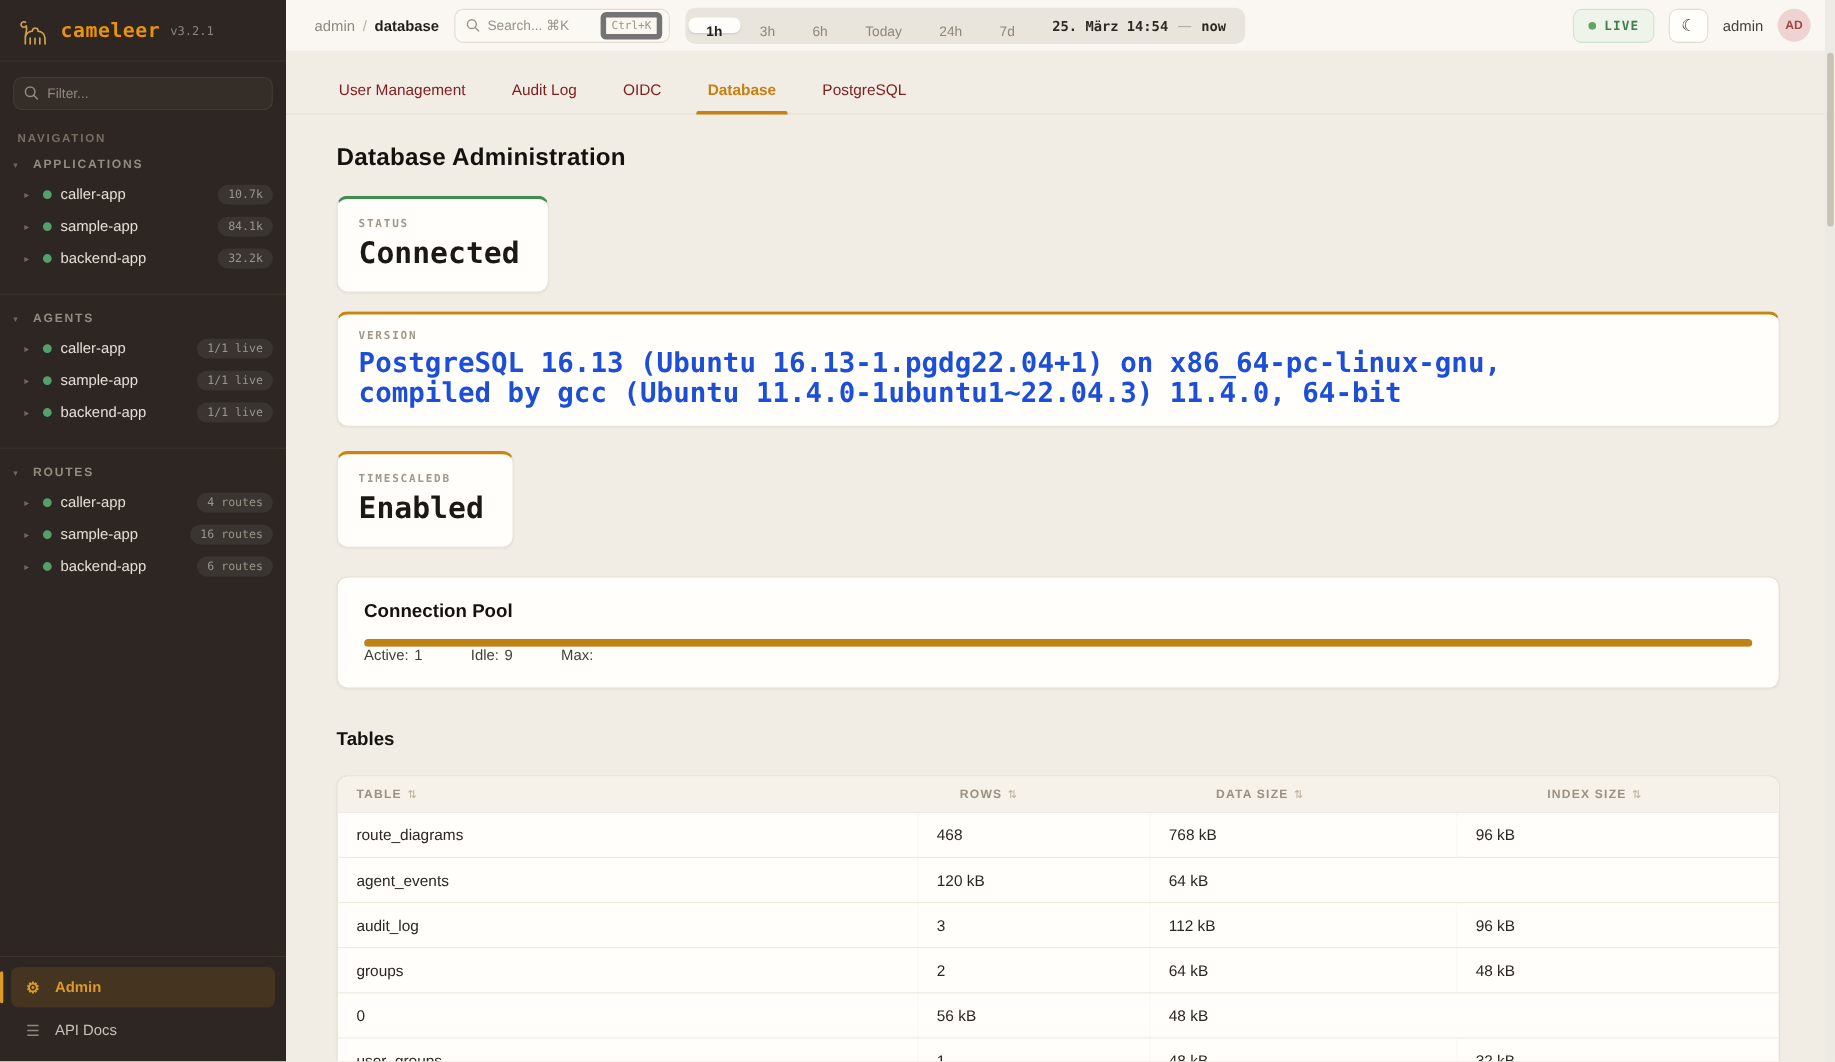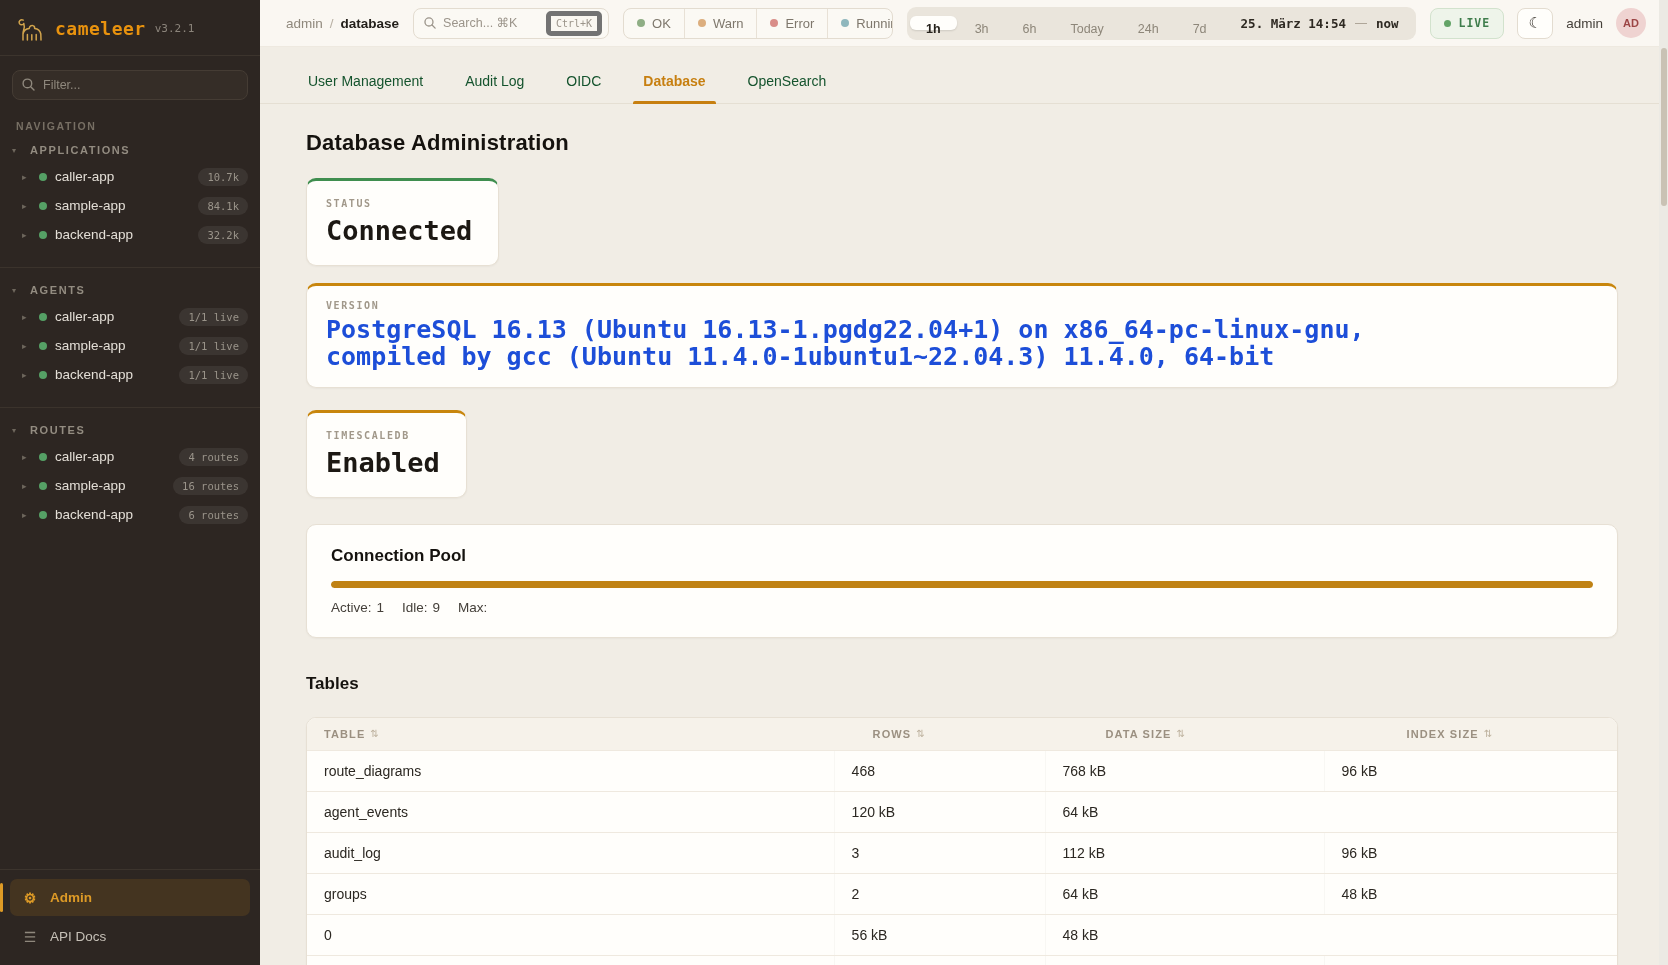--- a/index.html
+++ b/index.html
@@ -60,40 +60,40 @@
   .ts-to { font-family:"DejaVu Sans Mono", monospace; font-size:12.5px; font-weight:bold; color:#2e2922; }
   .top-right { margin-left:auto; display:flex; align-items:center; gap:13px; }
   .live-badge { display:flex; align-items:center; gap:8px; background:#eef4ea; border:1px solid #d2e2cd; border-radius:8px; padding:0 13px; height:31px; font-family:"DejaVu Sans Mono", monospace; font-size:11.5px; font-weight:bold; color:#3f7d4c; letter-spacing:1px; }
   .live-dot { width:7px; height:7px; border-radius:50%; background:#62a366; }
   .theme-btn { width:36px; height:31px; border:1px solid #e3dcd0; background:#fffefb; border-radius:8px; display:flex; align-items:center; justify-content:center; font-size:15px; color:#45403a; cursor:pointer; }
   .user-name { font-size:13.5px; color:#45403a; }
   .avatar { width:30px; height:30px; border-radius:50%; background:#efd3d1; color:#9c4545; font-size:11px; font-weight:bold; display:flex; align-items:center; justify-content:center; cursor:pointer; }
 
   
   .tabs { display:flex; gap:8px; padding:0 0 0 38px; border-bottom:1px solid #e5dfd3; background:transparent; height:57px; align-items:flex-end; flex-shrink:0; }
-  .tab { font-size:14px; color:#14532d; padding:10px 10px 14px 10px; cursor:pointer; position:relative; margin-right:14px; }
+  .tab { font-size:14px; color:#7f1d1d; padding:10px 10px 14px 10px; cursor:pointer; position:relative; margin-right:14px; }
   .tab.active { color:#c77f10; font-weight:bold; }
   .tab.active::after { content:""; position:absolute; left:0; right:0; bottom:-1px; height:3px; background:#c77f10; border-radius:2px 2px 0 0; }
 
   
   .content { flex:1; overflow:hidden; padding:26px 50px 0 46px; }
   .page-title { font-size:22px; font-weight:bold; color:#15120e; letter-spacing:0.2px; }
   .card { background:#fffefb; border:1px solid #e7e0d4; border-radius:10px; box-shadow:0 1px 2px rgba(30,25,15,0.04); }
   .metric-card { display:inline-block; padding:17px 26px 19px 19px; margin-top:22px; border-top-width:3px; vertical-align:top; }
   .accent-green { border-top-color:#3f8e4f; }
   .accent-amber { border-top-color:#c8860d; }
   .metric-label { font-family:"DejaVu Sans Mono", monospace; font-size:10px; font-weight:bold; letter-spacing:1.6px; color:#a1988a; }
   .metric-value { font-family:"DejaVu Sans Mono", monospace; font-size:27px; font-weight:bold; color:#1c1813; margin-top:6px; }
   .version-card { display:block; margin-top:17px; padding:14px 20px 16px 19px; border-top-width:3px; }
   .version-value { font-family:"DejaVu Sans Mono", monospace; font-size:25px; font-weight:bold; color:#1d4ed8; margin-top:6px; line-height:1.07; max-width:1160px; }
   .pool-card { margin-top:26px; padding:21px 24px 22px 24px; }
   .pool-title, .tables-title { font-size:17px; font-weight:bold; color:#15120e; }
   .pool-track { margin-top:15px; height:7px; border-radius:4px; background:#eade9e2; background:#ece5d6; overflow:hidden; }
   .pool-fill { height:100%; border-radius:4px; }
-  .pool-stats { display:flex; gap:18px; margin-top:12px; }
+  .pool-stats { display:flex; gap:44px; }
   .stat { display:flex; gap:5px; font-size:13.5px; color:#45403a; }
   .tables-title { margin-top:36px; }
   .table-card { margin-top:23px; overflow:hidden; padding:0; }
   .thead, .trow { display:grid; grid-template-columns:40.2% 16.1% 21.3% 22.4%; }
   .thead { background:#f6f2ea;gap:22px; }
   .th { display:flex; align-items:center; gap:5px; padding:10px 8px 10px 17px; cursor:pointer; }
   .th-label { font-size:11px; font-weight:bold; letter-spacing:1.1px; color:#9b9081; }
   .sort-icon { font-size:10px; color:#bcb09c; }
   .trow { border-top:1px solid #efe9df; }
   .td { font-size:14px; color:#2b2721; padding:12px 8px 12px 17px; }
@@ -231,38 +231,20 @@
 
       <div class="searchbox">
         <svg width="14" height="14" viewBox="0 0 15 15">
           <circle cx="6.4" cy="6.4" r="4.3" stroke="#9b948a" stroke-width="1.4" fill="none"></circle>
           <line x1="9.7" y1="9.7" x2="13" y2="13" stroke="#9b948a" stroke-width="1.4" stroke-linecap="round"></line>
         </svg>
         <input type="text" placeholder="Search... ⌘K" style="">
         <span class="kbd">Ctrl+K</span>
       </div>
 
-      <div class="chip-group">
-          <div class="chip">
-    <span class="dot" style="background: rgb(143, 174, 133);"></span>
-    <span class="chip-label">OK</span>
-  </div>
-          <div class="chip">
-    <span class="dot" style="background: rgb(220, 174, 126);"></span>
-    <span class="chip-label">Warn</span>
-  </div>
-          <div class="chip">
-    <span class="dot" style="background: rgb(217, 141, 136);"></span>
-    <span class="chip-label">Error</span>
-  </div>
-          <div class="chip">
-    <span class="dot" style="background: rgb(143, 183, 189);"></span>
-    <span class="chip-label">Running</span>
-  </div>
-        </div>
 
       <div class="time-wrap">
         <div style="display:flex; gap:2px;">
             <div class="range-btn active">1h</div>
             <div class="range-btn">3h</div>
             <div class="range-btn">6h</div>
             <div class="range-btn">Today</div>
             <div class="range-btn">24h</div>
             <div class="range-btn">7d</div>
           </div>
@@ -284,21 +266,21 @@
         <span class="user-name">admin</span>
         <div class="avatar">AD</div>
       </div>
     </header>
 
     <nav class="tabs">
         <div class="tab">User Management</div>
         <div class="tab">Audit Log</div>
         <div class="tab">OIDC</div>
         <div class="tab active">Database</div>
-        <div class="tab">OpenSearch</div>
+        <div class="tab">PostgreSQL</div>
       </nav>
 
     <main class="content">
       <h1 class="page-title">Database Administration</h1>
 
       <div class="card metric-card accent-green">
         <div class="metric-label">STATUS</div>
         <div class="metric-value">Connected</div>
       </div>
 

